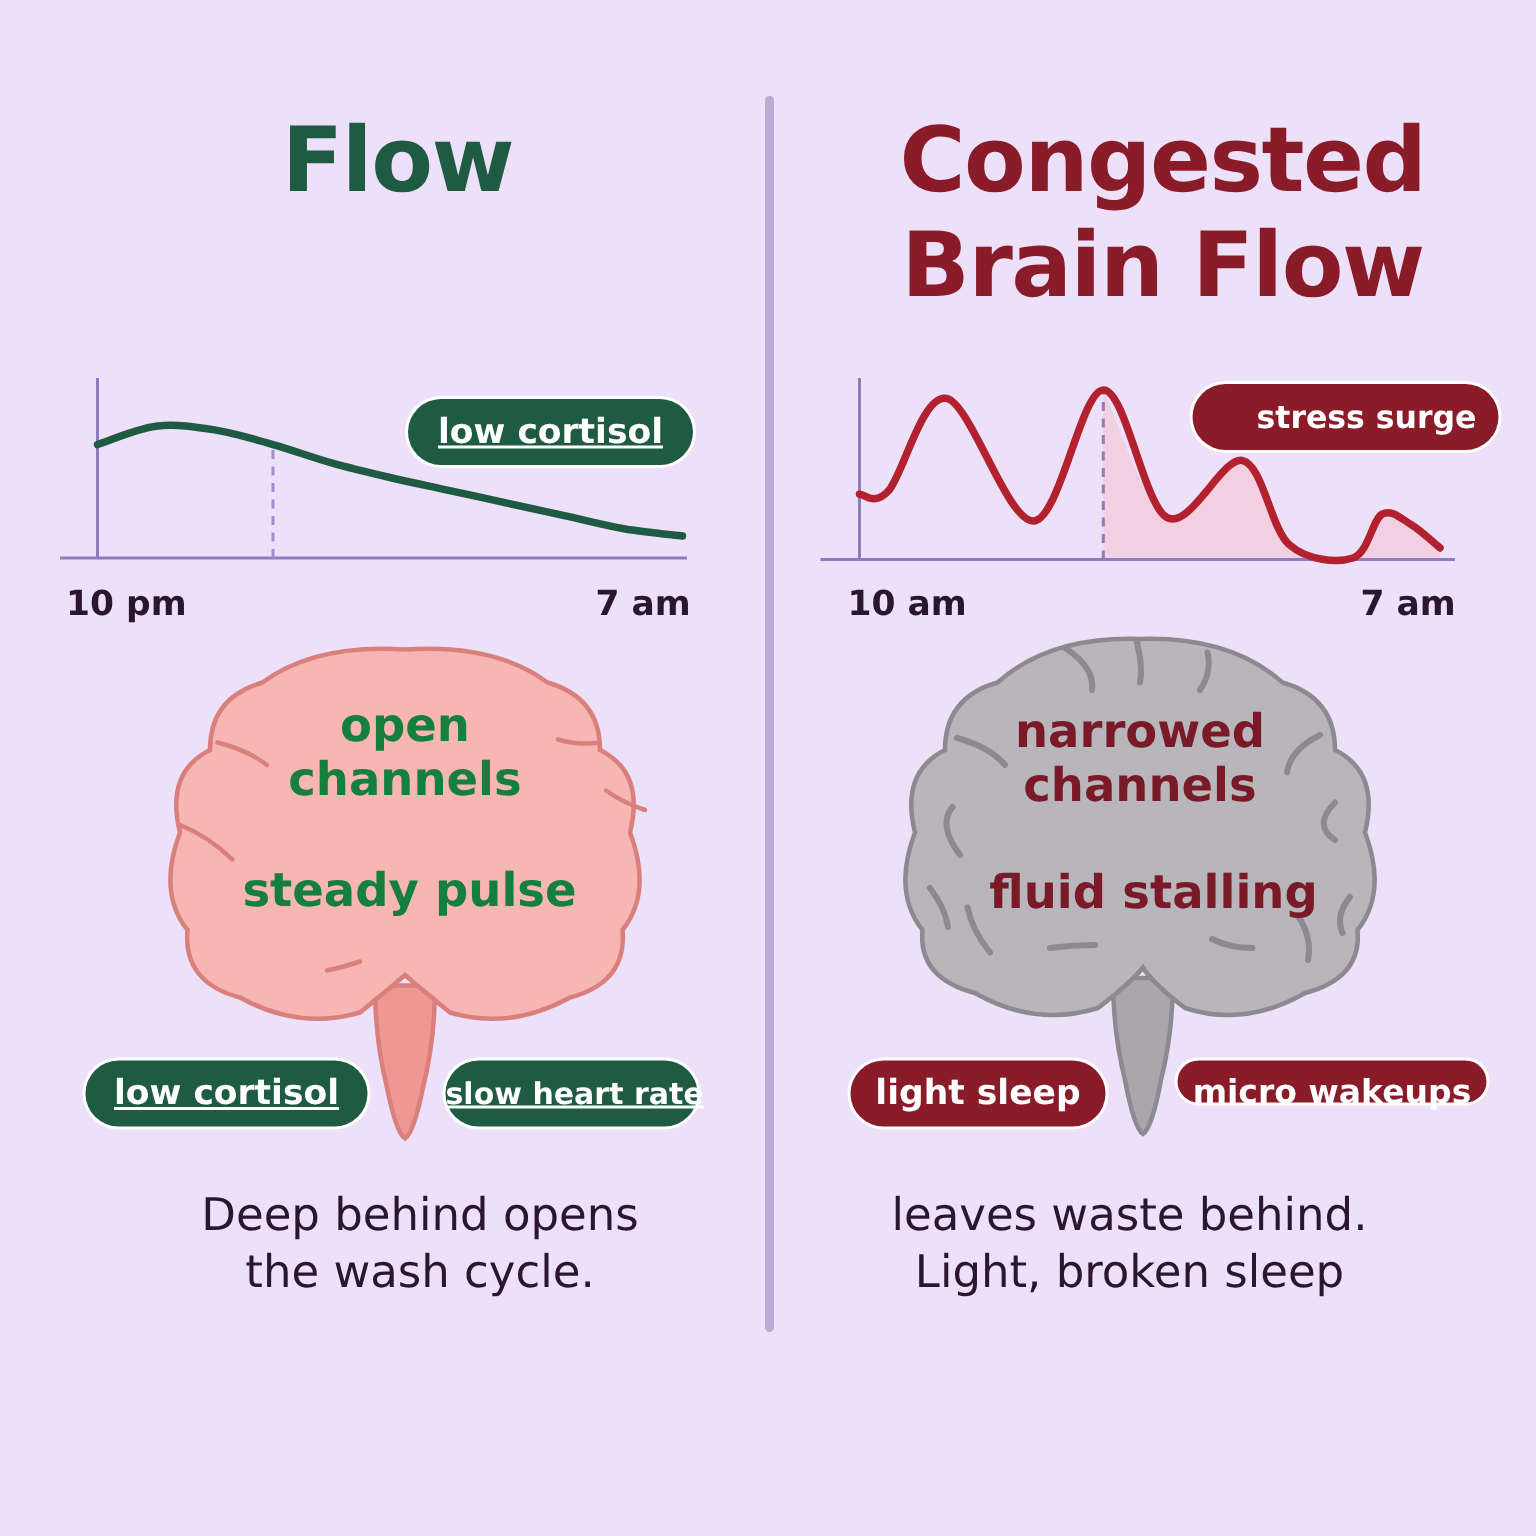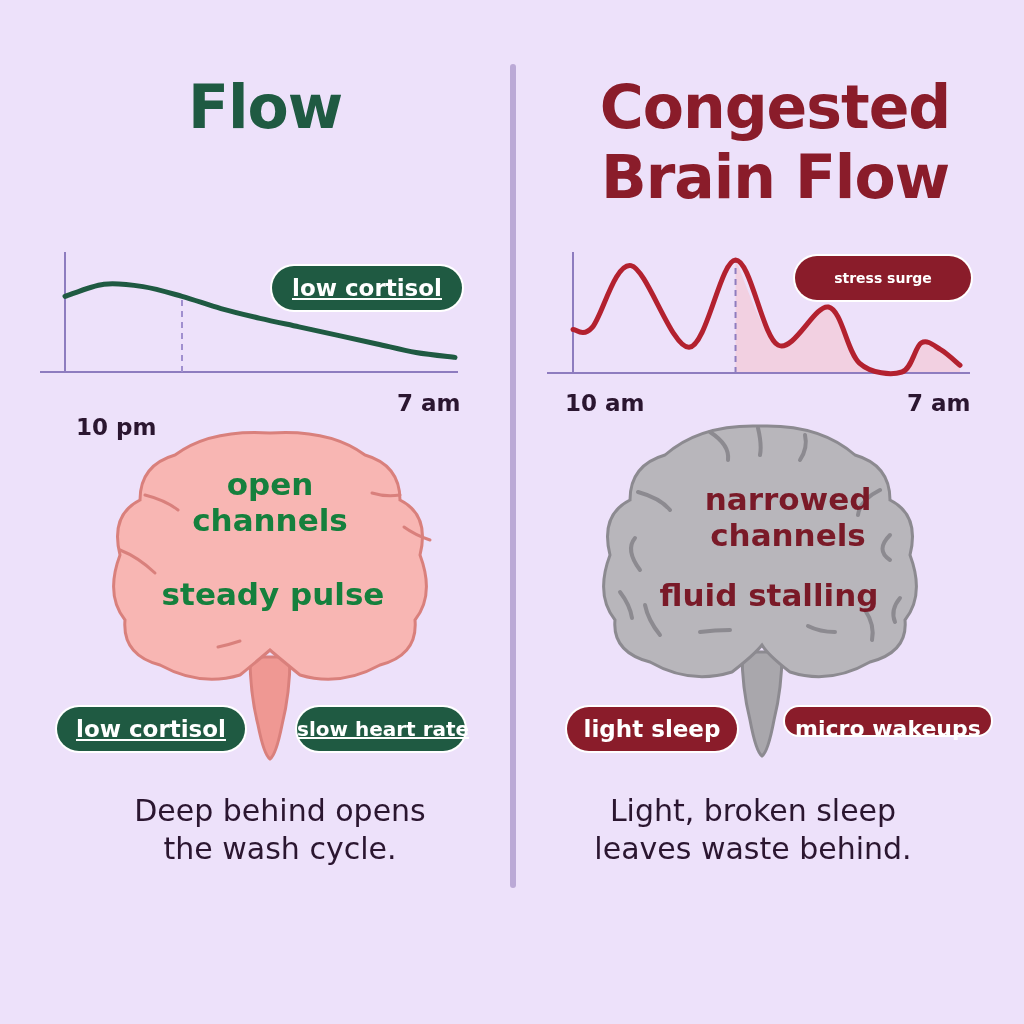--- a/index.html
+++ b/index.html
@@ -64,21 +64,21 @@
   <span class="ln">Flow</span>
 </div>
 
 <svg id="chart-left" class="chart" viewBox="0 0 450 140">
   <line x1="35" y1="12" x2="35" y2="132" stroke="#8e7cbf" stroke-width="2"></line>
   <line x1="10" y1="132" x2="428" y2="132" stroke="#8e7cbf" stroke-width="2"></line>
   <line id="cl-marker" y1="132" stroke="#a08fcf" stroke-width="2" stroke-dasharray="6,5" x1="152" x2="152" y2="56.36"></line>
   <path id="cl-line" fill="none" stroke="#1f5a42" stroke-width="5" stroke-linecap="round" d="M35,56.36 C41.5,54.32666666666667 61,45.78666666666666 74,44.16 C87,42.53333333333333 100,44.56666666666668 113,46.60000000000001 C126,48.63333333333334 139,52.7 152,56.36 C165,60.019999999999996 178,64.9 191,68.56 C204,72.22 217,75.27 230,78.32 C243,81.36999999999999 256,84.01333333333334 269,86.86 C282,89.70666666666666 295,92.55333333333334 308,95.4 C321,98.24666666666667 334,101.09333333333333 347,103.94 C360,106.78666666666666 373,110.24333333333334 386,112.48 C399,114.71666666666667 418.5,116.54666666666667 425,117.36"></path>
 </svg>
 <div class="pill green" style="left:272px; top:266px; width:190px; height:44px; line-height:44px; font-size:23px;">low cortisol</div>
-<div class="axis-label" style="left:76px; top:390px;margin-top:24px;">10 pm</div>
+<div class="axis-label" style="left:44px; top:390px;">10 pm</div>
 <div class="axis-label" style="left:397px; top:390px;">7 am</div>
 
 <svg id="brain-left" class="brain" viewBox="0 0 340 340">
   <path d="M150 232 Q150 268 158 300 Q164 330 170 334 Q176 330 182 300 Q190 268 190 232 Z" fill="#ef9893" stroke="#d9807c" stroke-width="3"></path>
   <path d="M75 30 Q110 4 170 8 Q230 4 265 30 Q300 40 300 75 Q330 90 320 130 Q335 170 315 195 Q318 230 280 240 Q240 262 200 250 Q178 232 170 225 Q162 232 140 250 Q100 262 60 240 Q22 230 25 195 Q5 170 20 130 Q10 90 40 75 Q40 40 75 30 Z" fill="#f8b6b3" stroke="#d9807c" stroke-width="3"></path>
   <path d="M45 70 Q65 75 78 85" fill="none" stroke="#d9807c" stroke-width="3" stroke-linecap="round"></path>
   <path d="M20 125 Q38 132 55 148" fill="none" stroke="#d9807c" stroke-width="3" stroke-linecap="round"></path>
   <path d="M300 70 Q285 72 272 68" fill="none" stroke="#d9807c" stroke-width="3" stroke-linecap="round"></path>
   <path d="M330 115 Q315 110 304 102" fill="none" stroke="#d9807c" stroke-width="3" stroke-linecap="round"></path>
   <path d="M118 222 Q128 220 140 216" fill="none" stroke="#d9807c" stroke-width="3" stroke-linecap="round"></path>
@@ -102,46 +102,46 @@
   <span class="ln">Brain Flow</span>
 </div>
 
 <svg id="chart-right" class="chart" viewBox="0 0 450 140">
   <path id="cr-fill" fill="#f3c9d8" opacity="0.75" d="M195.54,20 C202.635,34.18666666666667 222.63,97.28 238.11,105.12 C253.59000000000003,112.96000000000001 274.875,64.05333333333334 288.42,67.04 C301.96500000000003,70.02666666666667 307.125,112.21333333333332 319.38,123.03999999999999 C331.635,133.86666666666665 351.63,135.36 361.95,132 C372.27,128.64 374.85,106.61333333333333 381.3,102.88 C387.75,99.14666666666666 394.2,105.86666666666666 400.65,109.6 C407.09999999999997,113.33333333333333 416.775,122.66666666666667 420,125.28 L420,132 L195.54,132 Z"></path>
   <line x1="33" y1="12" x2="33" y2="133" stroke="#8e7cbf" stroke-width="2"></line>
   <line x1="7" y1="133" x2="430" y2="133" stroke="#8e7cbf" stroke-width="2"></line>
   <line id="cr-marker" y1="133" stroke="#8e7cbf" stroke-width="2" stroke-dasharray="6,5" x1="195.54" x2="195.54" y2="20"></line>
   <path id="cr-line" fill="none" stroke="#b3212f" stroke-width="5" stroke-linecap="round" stroke-linejoin="round" d="M33,89.44 C36.225,89.06666666666666 42.675000000000004,97.83999999999999 52.35,87.19999999999999 C62.025,76.55999999999999 74.925,22.240000000000006 91.05,25.60000000000001 C107.175,28.96000000000001 131.685,108.29333333333334 149.1,107.36 C166.515,106.42666666666666 180.70499999999998,20.37333333333333 195.54,20 C210.375,19.62666666666667 222.63,97.28 238.11,105.12 C253.59000000000003,112.96000000000001 274.875,64.05333333333334 288.42,67.04 C301.96500000000003,70.02666666666667 307.125,112.21333333333332 319.38,123.03999999999999 C331.635,133.86666666666665 351.63,135.36 361.95,132 C372.27,128.64 374.85,106.61333333333333 381.3,102.88 C387.75,99.14666666666666 394.2,105.86666666666666 400.65,109.6 C407.09999999999997,113.33333333333333 416.775,122.66666666666667 420,125.28"></path>
 </svg>
-<div class="pill red" style="left:795px; top:256px; width:176px; height:44px; line-height:44px; font-size:14px;">stress surge</div>
+<div class="pill red" style="left:795px; top:256px; width:176px; height:44px; line-height:44px; font-size:21px;padding-left:28px;">stress surge</div>
 <div class="axis-label" style="left:565px; top:390px;">10 am</div>
 <div class="axis-label" style="left:907px; top:390px;">7 am</div>
 
 <svg id="brain-right" class="brain" viewBox="0 0 340 345">
   <path d="M152 232 Q152 268 160 300 Q166 332 172 336 Q178 332 184 300 Q192 268 192 232 Z" fill="#a9a7ac" stroke="#8c8a90" stroke-width="3"></path>
   <path d="M75 35 Q110 4 170 6 Q230 4 265 35 Q300 45 300 80 Q330 95 320 135 Q335 175 315 200 Q318 232 280 242 Q240 265 200 252 Q178 235 172 225 Q164 235 142 252 Q100 265 60 242 Q22 232 25 200 Q5 175 20 135 Q10 95 40 80 Q40 45 75 35 Z" fill="#b8b6bb" stroke="#8c8a90" stroke-width="3"></path>
   <path d="M120 12 Q140 25 138 40" fill="none" stroke="#8c8a90" stroke-width="4" stroke-linecap="round"></path>
   <path d="M168 8 Q172 25 170 35" fill="none" stroke="#8c8a90" stroke-width="4" stroke-linecap="round"></path>
   <path d="M215 15 Q218 28 210 40" fill="none" stroke="#8c8a90" stroke-width="4" stroke-linecap="round"></path>
   <path d="M48 72 Q70 78 80 90" fill="none" stroke="#8c8a90" stroke-width="4" stroke-linecap="round"></path>
   <path d="M290 70 Q270 80 268 95" fill="none" stroke="#8c8a90" stroke-width="4" stroke-linecap="round"></path>
   <path d="M45 118 Q35 130 50 150" fill="none" stroke="#8c8a90" stroke-width="4" stroke-linecap="round"></path>
   <path d="M300 115 Q285 130 300 140" fill="none" stroke="#8c8a90" stroke-width="4" stroke-linecap="round"></path>
   <path d="M30 172 Q40 185 42 198" fill="none" stroke="#8c8a90" stroke-width="4" stroke-linecap="round"></path>
   <path d="M310 178 Q300 190 305 202" fill="none" stroke="#8c8a90" stroke-width="4" stroke-linecap="round"></path>
   <path d="M55 185 Q58 200 70 215" fill="none" stroke="#8c8a90" stroke-width="4" stroke-linecap="round"></path>
   <path d="M110 212 Q125 210 140 210" fill="none" stroke="#8c8a90" stroke-width="4" stroke-linecap="round"></path>
   <path d="M218 206 Q230 212 245 212" fill="none" stroke="#8c8a90" stroke-width="4" stroke-linecap="round"></path>
   <path d="M275 190 Q285 205 282 220" fill="none" stroke="#8c8a90" stroke-width="4" stroke-linecap="round"></path>
 </svg>
-<div class="brain-text red" style="left:638px; top:470px; width:300px;margin-top:11px;">
+<div class="brain-text red" style="left:610px; top:470px; width:300px;">
   <div>narrowed</div>
   <div>channels</div>
 </div>
 <div class="brain-text red" style="left:610px; top:577px; width:318px;">fluid stalling</div>
 
 <div class="pill red" style="left:567px; top:707px; width:170px; height:44px; line-height:44px; font-size:23px;">light sleep</div>
 <div class="pill red" style="left:785px; top:707px; width:206px; height:28px; line-height:44px; font-size:22px;">micro wakeups</div>
 
 <div class="caption" style="left:533px; top:792px;">
+  <div>leaves waste behind.</div>
   <div>Light, broken sleep</div>
-  <div>leaves waste behind.</div>
 </div>
 
 </body></html>

